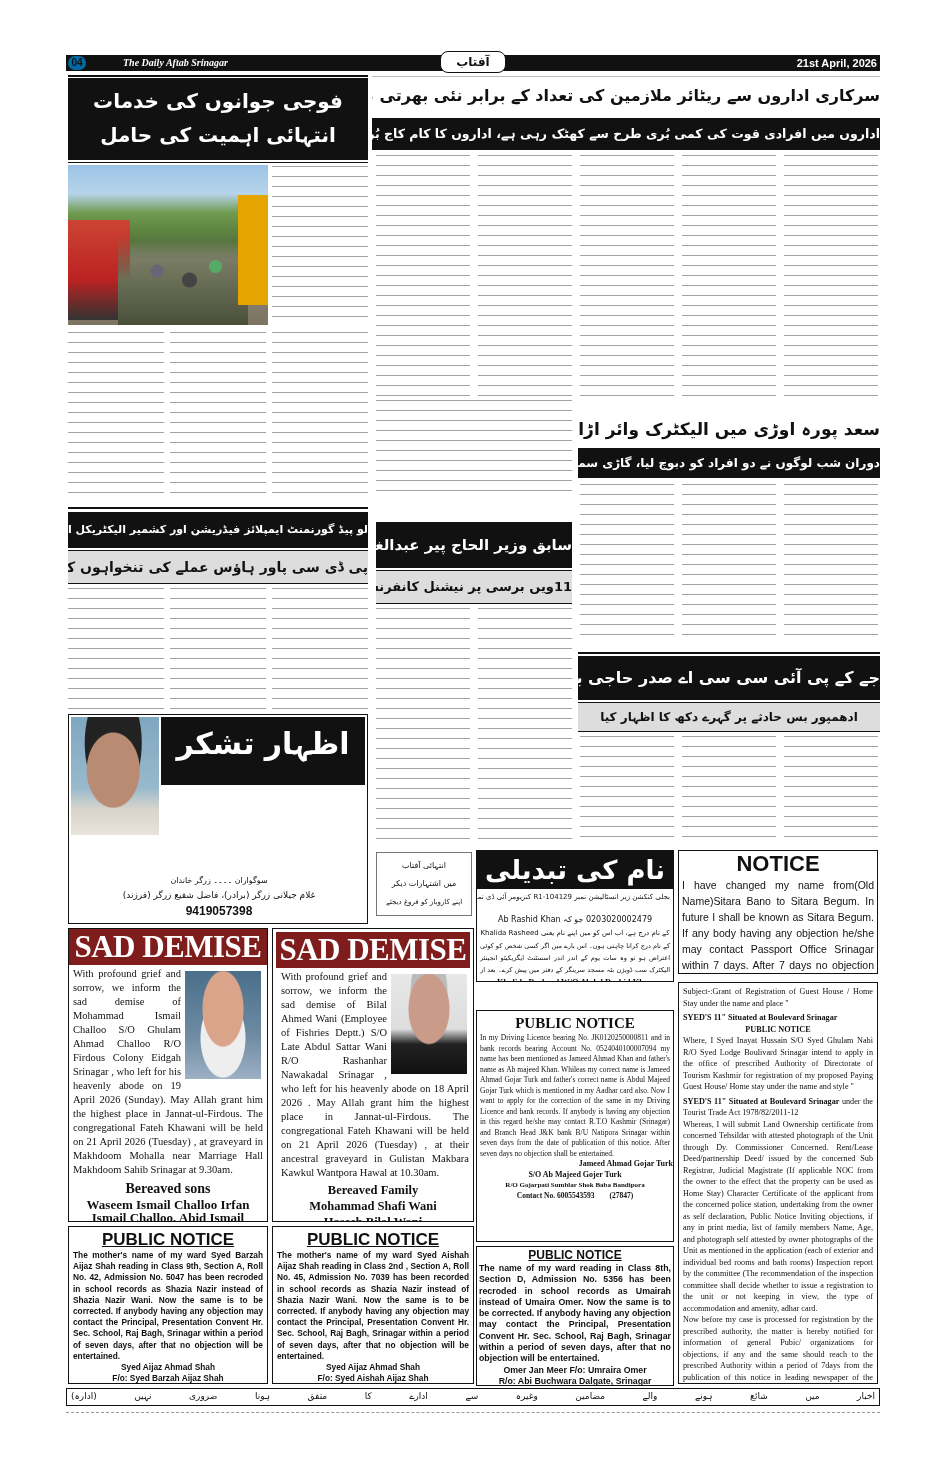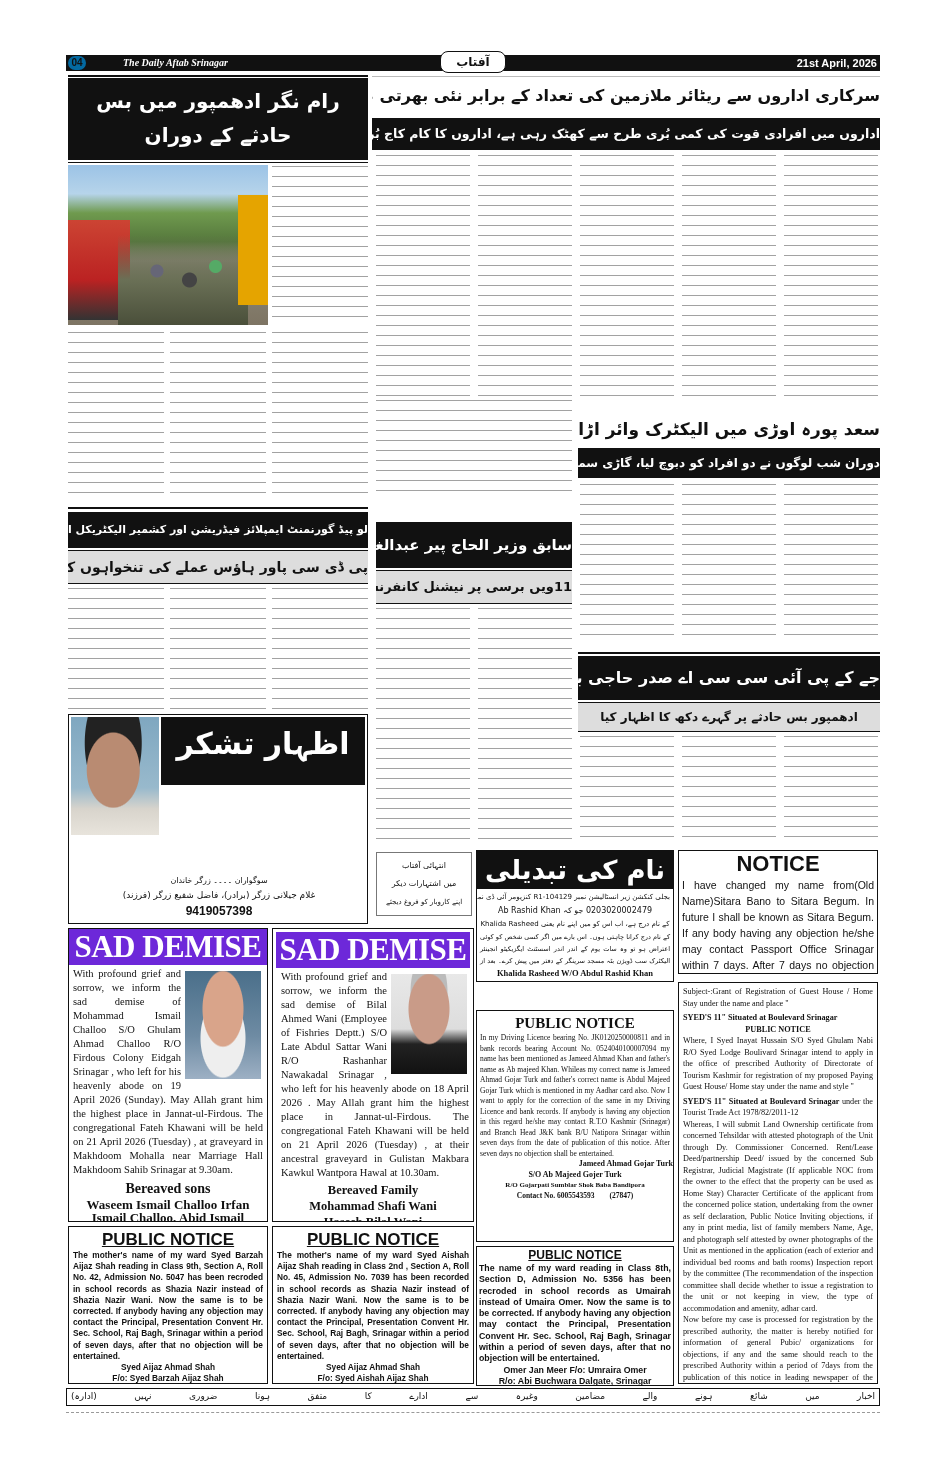--- a/index.html
+++ b/index.html
@@ -30,21 +30,21 @@
       linear-gradient(180deg, #9cc3e6 0%, #b6d4ea 18%, #6f9a4e 30%, #55773c 48%, #8e8a7a 60%, #7d7463 100%); }
   .bus-photo .truck { position:absolute; left:0; top:55px; width:62px; height:100px; background: linear-gradient(180deg,#c43 0%, #b22 60%, #333 100%); }
   .bus-photo .jcb { position:absolute; right:0; top:30px; width:30px; height:110px; background: #e5a400; }
   .bus-photo .crowd { position:absolute; left:50px; top:70px; width:130px; height:90px; background: radial-gradient(circle at 30% 40%, #667 0 6px, transparent 7px), radial-gradient(circle at 55% 50%, #444 0 7px, transparent 8px), radial-gradient(circle at 75% 35%, #5a6 0 6px, transparent 7px), linear-gradient(180deg, transparent 0%, #6a7056 50%, #4a4f3a 100%); }
 
   
   .box { border: 2px solid #111; background: #fff; overflow: hidden; }
   .en { font-family: "Liberation Serif", serif; color: #111; }
   .sans { font-family: "Liberation Sans", sans-serif; color: #111; }
 
-  .sad-title { background: #6d28d9; color: #fff; font: bold 31px "Liberation Serif", serif; text-align: center; letter-spacing: -0.5px; line-height: 36px; height: 36px; }
+  .sad-title { background: #7f1d1d; color: #fff; font: bold 31px "Liberation Serif", serif; text-align: center; letter-spacing: -0.5px; line-height: 36px; height: 36px; }
   .sad-body { font: 10.5px/14px "Liberation Serif", serif; text-align: justify; padding: 2px 4px 0 4px; }
   .sad-photo { float: right; width: 76px; height: 108px; margin: 4px 2px 2px 4px; }
   .sad-photo.p1 { background: radial-gradient(ellipse at 50% 35%, #d9a48a 0 20px, transparent 21px), radial-gradient(ellipse at 50% 62%, #eee 0 22px, transparent 23px), linear-gradient(180deg, #4a6f8a 0%, #6e8ba3 60%, #9db0c4 100%); }
   .sad-photo.p2 { background: radial-gradient(ellipse at 50% 35%, #c99b88 0 20px, transparent 21px), radial-gradient(ellipse at 50% 18%, #bbb 0 18px, transparent 19px), linear-gradient(180deg, #e8e8e8 0%, #ddd 55%, #222 70%, #111 100%); }
   .sad-center { text-align: center; font-weight: bold; }
 
   .pn-title { font: bold 17px "Liberation Sans", sans-serif; text-align: center; text-decoration: underline; line-height: 20px; }
   .pn-body { font: bold 8.3px/11.2px "Liberation Sans", sans-serif; text-align: justify; padding: 0 4px; }
   .pn-sig { font: bold 8.3px/11.2px "Liberation Sans", sans-serif; text-align: center; }
 
@@ -63,21 +63,20 @@
 <body>
 
 <div class="abs" id="masthead"></div>
 <div class="abs" id="page-no">04</div>
 <div class="abs" id="paper-name">The Daily Aftab Srinagar</div>
 <div class="abs" id="logo">آفتاب</div>
 <div class="abs" id="date">21st April, 2026</div>
 
 <div class="abs rule" style="left:68px;top:75px;width:300px;"></div>
 <div class="abs hl-black" style="left:68px;top:78px;width:300px;height:82px;padding-top:6px;">
-  <div style="font-size:20px;line-height:34px;">رام نگر ادھمپور میں بس حادثے کے دوران</div>
   <div style="font-size:20px;line-height:34px;">فوجی جوانوں کی خدمات انتہائی اہمیت کی حامل</div>
 </div>
 <div class="abs rule" style="left:68px;top:162px;width:300px;height:1px;"></div>
 <div class="abs photo bus-photo" style="left:68px;top:165px;width:200px;height:160px;">
   <div class="truck"></div>
   <div class="crowd"></div>
   <div class="jcb"></div>
 </div>
 <div class="abs urdu-col" style="left:272px;top:166px;width:96px;height:160px;"></div>
 <div class="abs urdu-col" style="left:68px;top:332px;width:96px;height:170px;"></div>
@@ -130,21 +129,21 @@
 
 <div class="abs box" style="left:376px;top:852px;width:96px;height:64px;border-width:1px;border-color:#777;padding-top:4px;">
   <div class="urdu-text" style="font-size:8px;line-height:18px;">انتہائی آفتاب</div>
   <div class="urdu-text" style="font-size:8px;line-height:18px;">میں اشتہارات دیکر</div>
   <div class="urdu-text" style="font-size:7px;line-height:18px;">اپنے کاروبار کو فروغ دیجئے</div>
 </div>
 
 <div class="abs box" style="left:476px;top:850px;width:198px;height:132px;border-width:1.5px;">
   <div class="hl-black" style="height:38px;font-size:26px;line-height:38px;">نام کی تبدیلی</div>
   <div class="urdu-text" style="font-size:7px;line-height:13px;padding:2px 3px 0 3px;white-space:nowrap;overflow:hidden;">بجلی کنکشن زیر انسٹالیشن نمبر 104129-R1 کنزیومر آئی ڈی نمبر</div>
-  <div class="urdu-text" style="font-size:8px;line-height:14px;white-space:nowrap;overflow:hidden;">0203020002479 جو کہ Ab Rashid Khan</div>
+  <div class="urdu-text" style="font-size:8px;line-height:14px;white-space:nowrap;overflow:hidden;margin-top:9px;">0203020002479 جو کہ Ab Rashid Khan</div>
   <div class="urdu-text" style="font-size:7px;line-height:13px;padding:0 3px;white-space:nowrap;overflow:hidden;">کے نام درج ہے، اب اس کو میں اپنے نام یعنی Khalida Rasheed</div>
   <div class="urdu-text" style="font-size:6.5px;line-height:12px;padding:0 3px;text-align:justify;height:37px;overflow:hidden;">کے نام درج کرانا چاہتی ہوں۔ اس بارے میں اگر کسی شخص کو کوئی اعتراض ہو تو وہ سات یوم کے اندر اندر اسسٹنٹ ایگزیکیٹو انجینئر الیکٹرک سب ڈویژن بٹہ مسجد سرینگر کے دفتر میں پیش کرے۔ بعد از معیاد کوئی بھی اعتراض قابل قبول نہیں ہوگا۔</div>
   <div class="en" style="font:bold 8.5px/11px 'Liberation Serif',serif;text-align:center;">Khalida Rasheed W/O Abdul Rashid Khan</div>
   <div class="en" style="font:bold 8.5px/11px 'Liberation Serif',serif;text-align:center;"><span>R/O Tika Omer S.K Srinagar</span>&nbsp;&nbsp;&nbsp;&nbsp;<span>(27843)</span></div>
 </div>
 
 <div class="abs box" style="left:678px;top:850px;width:200px;height:124px;border-width:1.5px;">
   <div class="notice-title">NOTICE</div>
   <div class="notice-body"><span>I have changed my name from(Old Name)Sitara Bano to Sitara Begum. In future I shall be known as Sitara Begum. If any body having any objection he/she may contact Passport Office Srinagar within 7 days. After 7 days no objection shall be accepted.</span>&nbsp;&nbsp;&nbsp;&nbsp;&nbsp;&nbsp;&nbsp;</div>
 </div>

